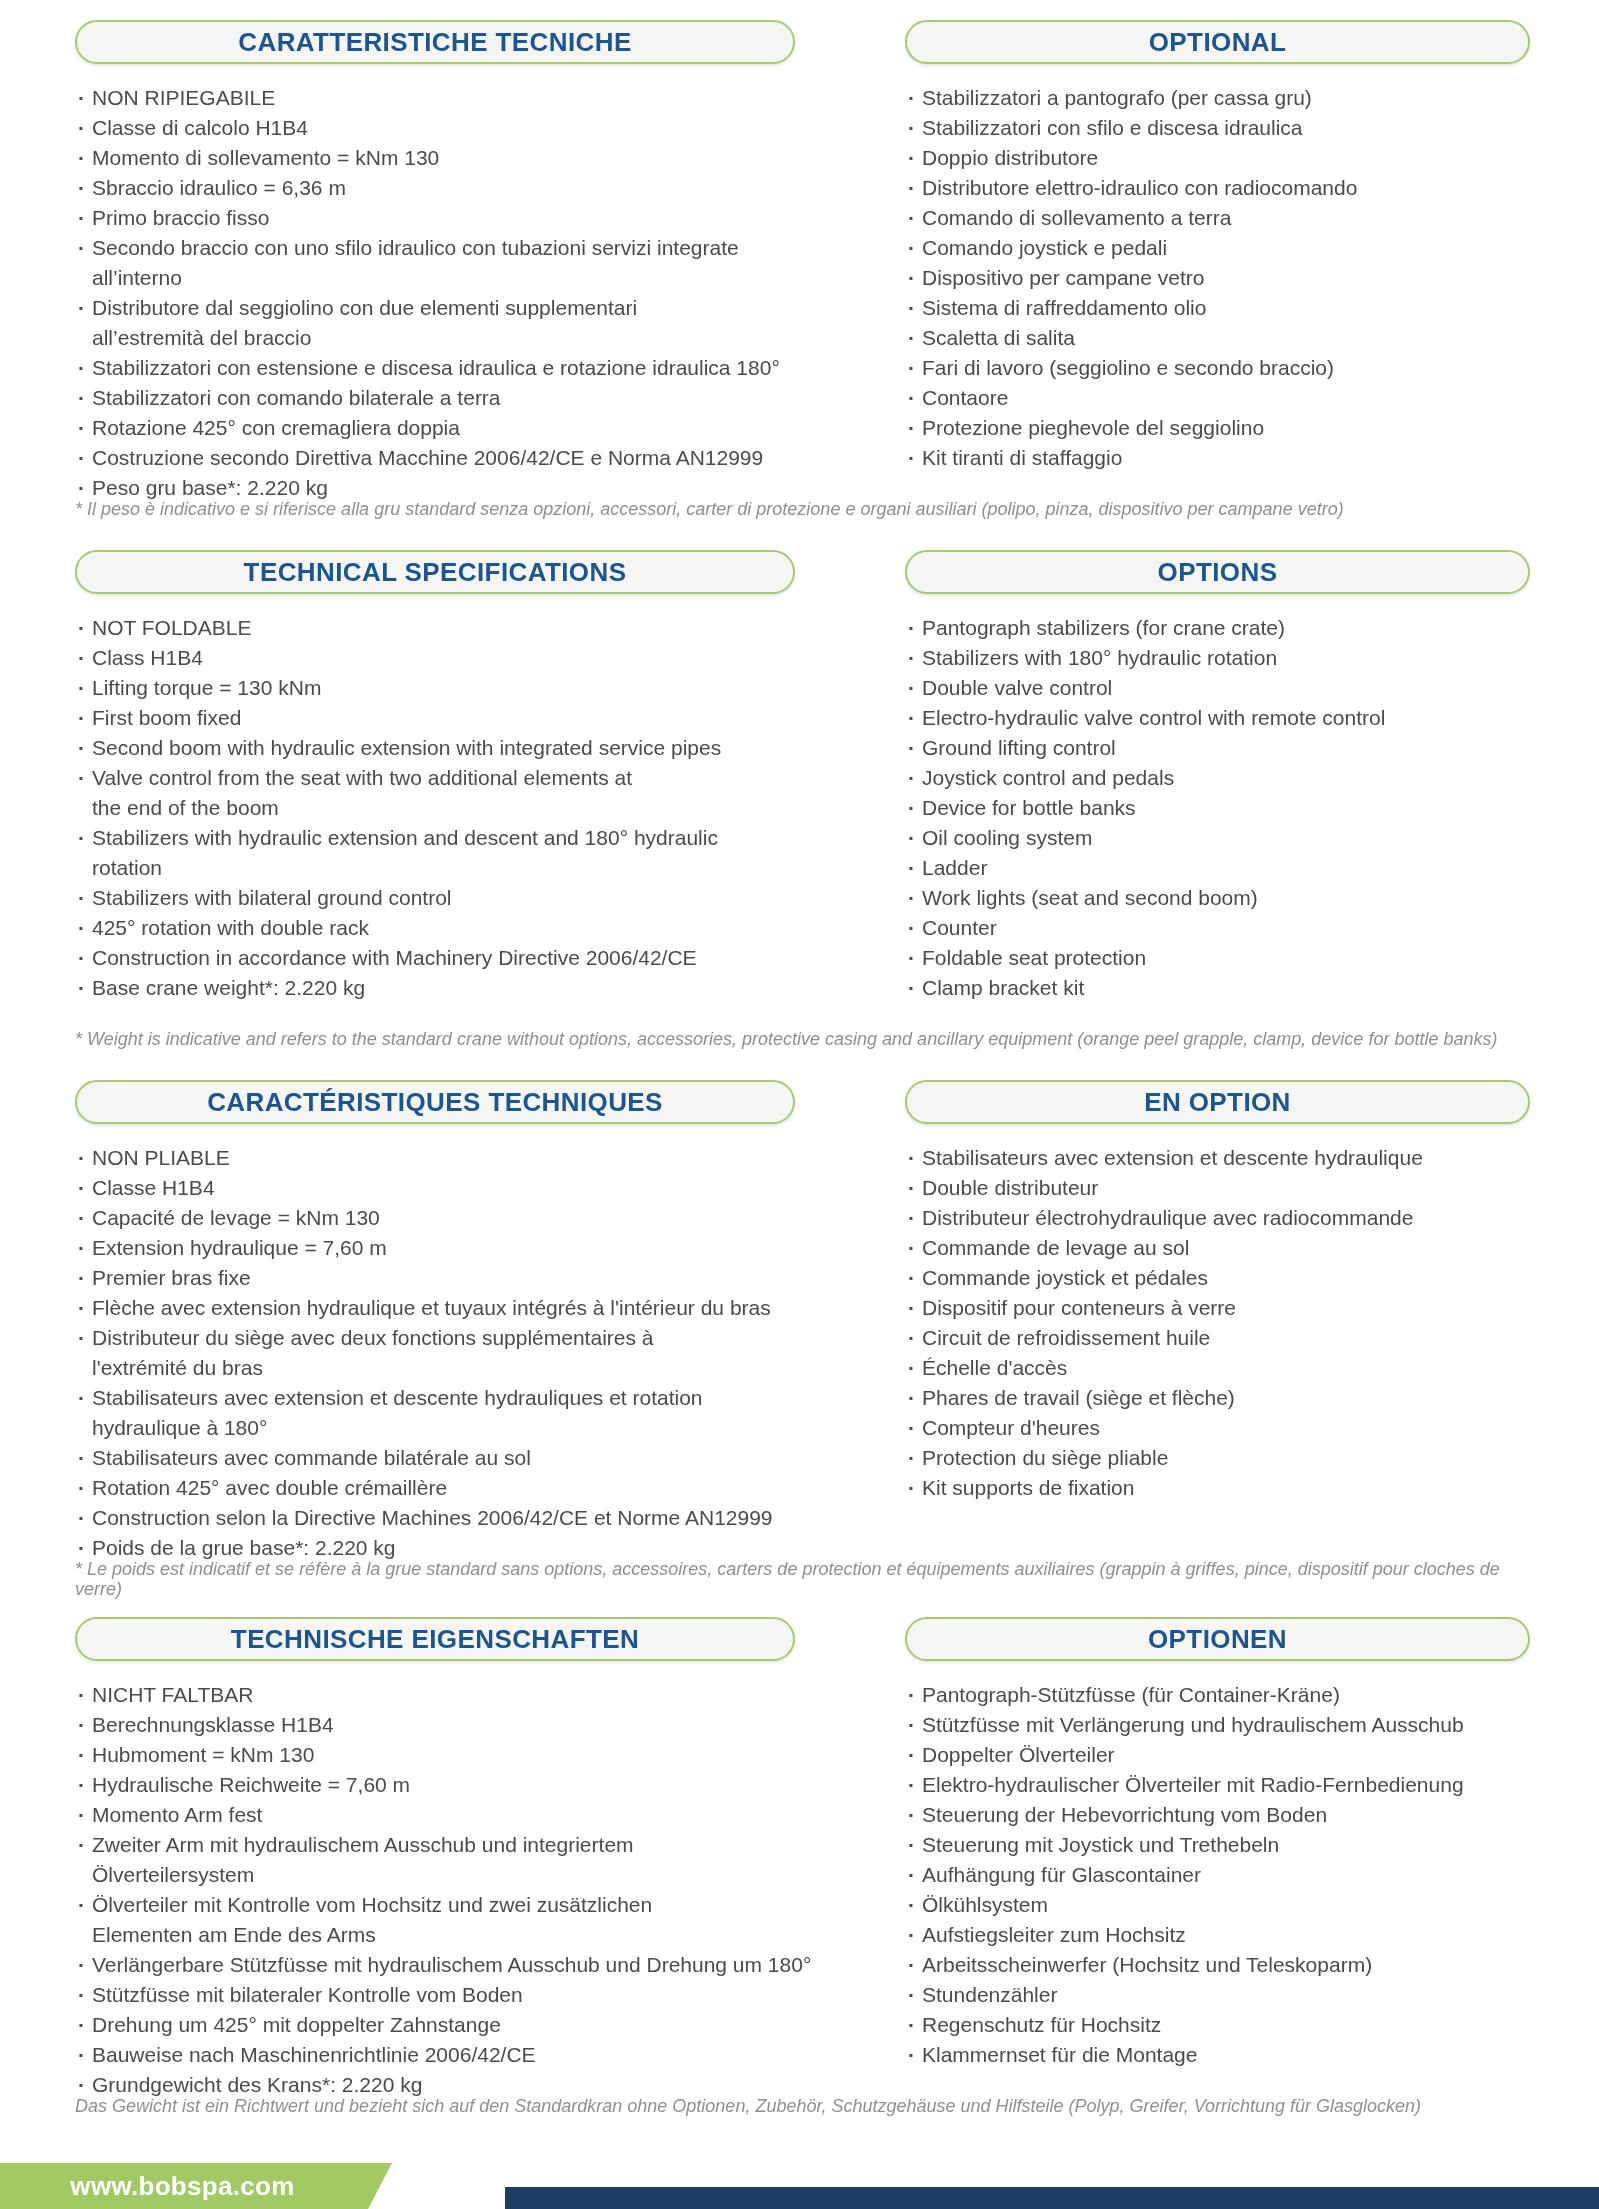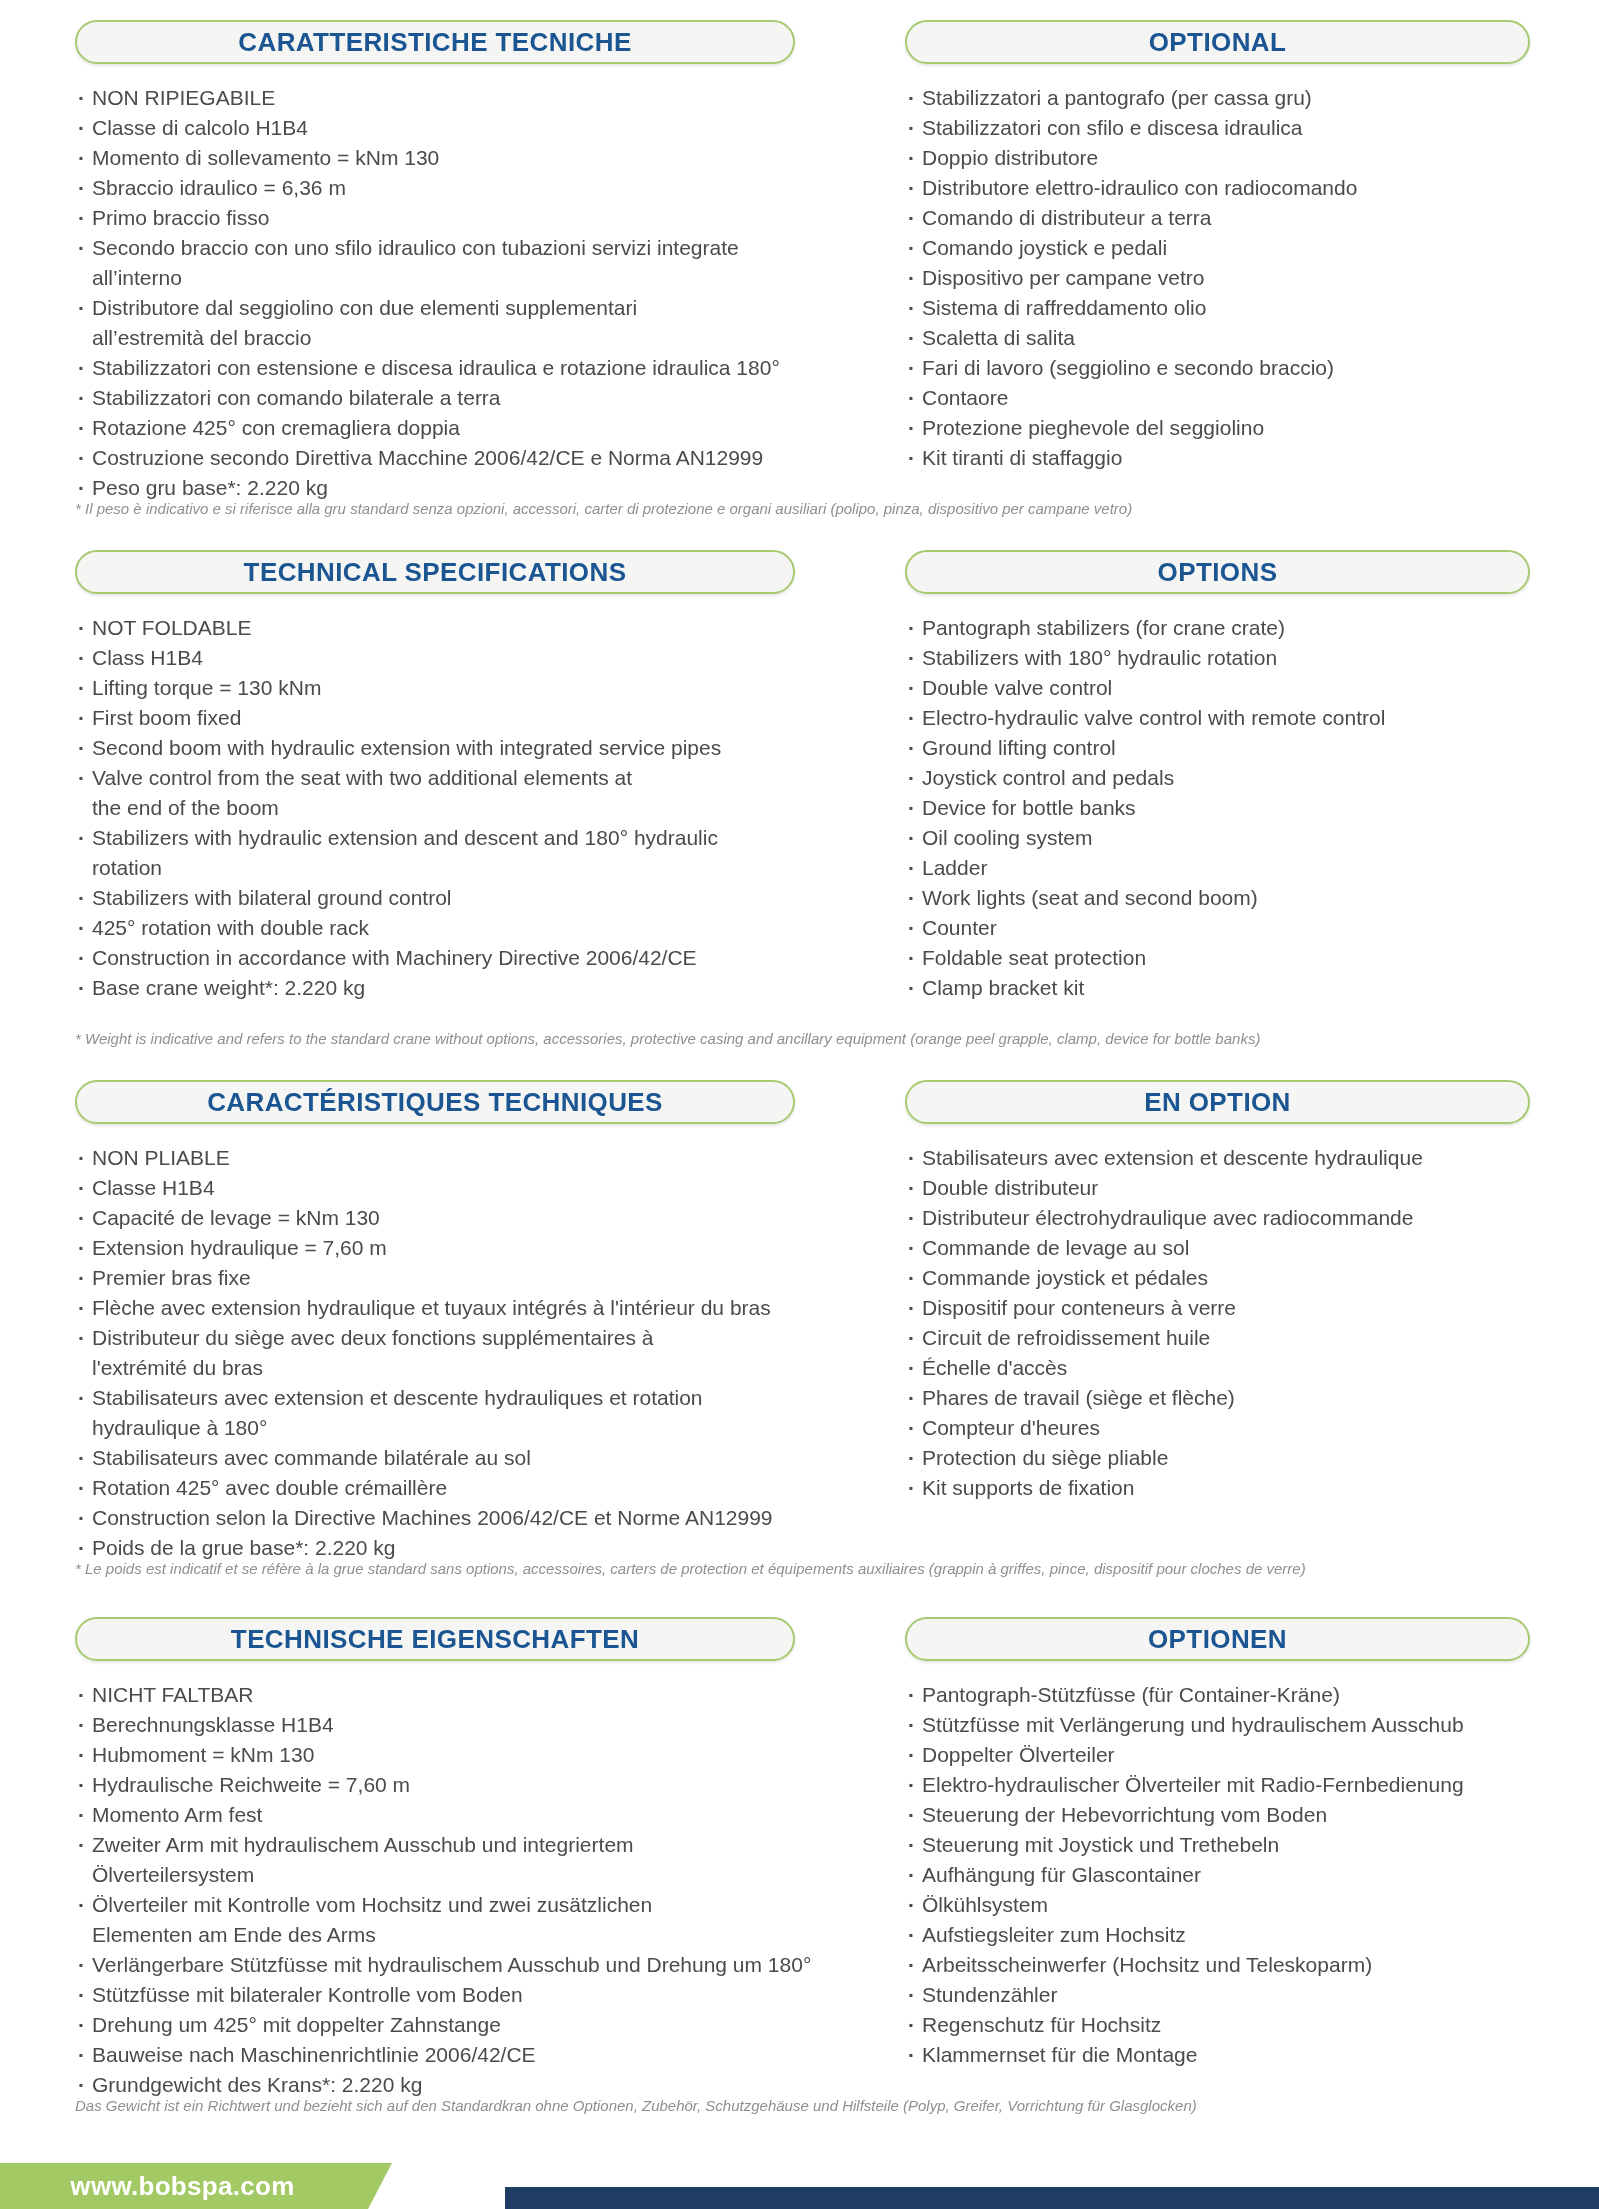--- a/index.html
+++ b/index.html
@@ -47,21 +47,21 @@
     white-space:pre-line;
   }
   .items li::before{
     content:"\00B7";
     position:absolute;left:3px;top:0;
     font-weight:bold;
   }
   .footnote{
     position:absolute;left:75px;top:496px;right:60px;
     margin:0;
-    font-style:italic;font-size:15px;line-height:20px;
+    font-style:italic;font-size:18px;line-height:20px;
     color:var(--footnote-text);
   }
   .footer-green{
     position:absolute;left:0;bottom:0;
     width:392px;height:46px;
     background:var(--footer-green);
     clip-path:polygon(0 0,100% 0,calc(100% - 24px) 100%,0 100%);
     display:flex;align-items:center;justify-content:center;
     padding-right:40px;
     padding-left:13px;
@@ -103,21 +103,21 @@
     </div>
     <div class="col col-right">
       <div class="header-box">
         <span>OPTIONAL</span>
       </div>
       <ul class="items">
           <li>Stabilizzatori a pantografo (per cassa gru)</li>
           <li>Stabilizzatori con sfilo e discesa idraulica</li>
           <li>Doppio distributore</li>
           <li>Distributore elettro-idraulico con radiocomando</li>
-          <li>Comando di distributeur a terra</li>
+          <li>Comando di sollevamento a terra</li>
           <li>Comando joystick e pedali</li>
           <li>Dispositivo per campane vetro</li>
           <li>Sistema di raffreddamento olio</li>
           <li>Scaletta di salita</li>
           <li>Fari di lavoro (seggiolino e secondo braccio)</li>
           <li>Contaore</li>
           <li>Protezione pieghevole del seggiolino</li>
           <li>Kit tiranti di staffaggio</li>
         </ul>
     </div>

